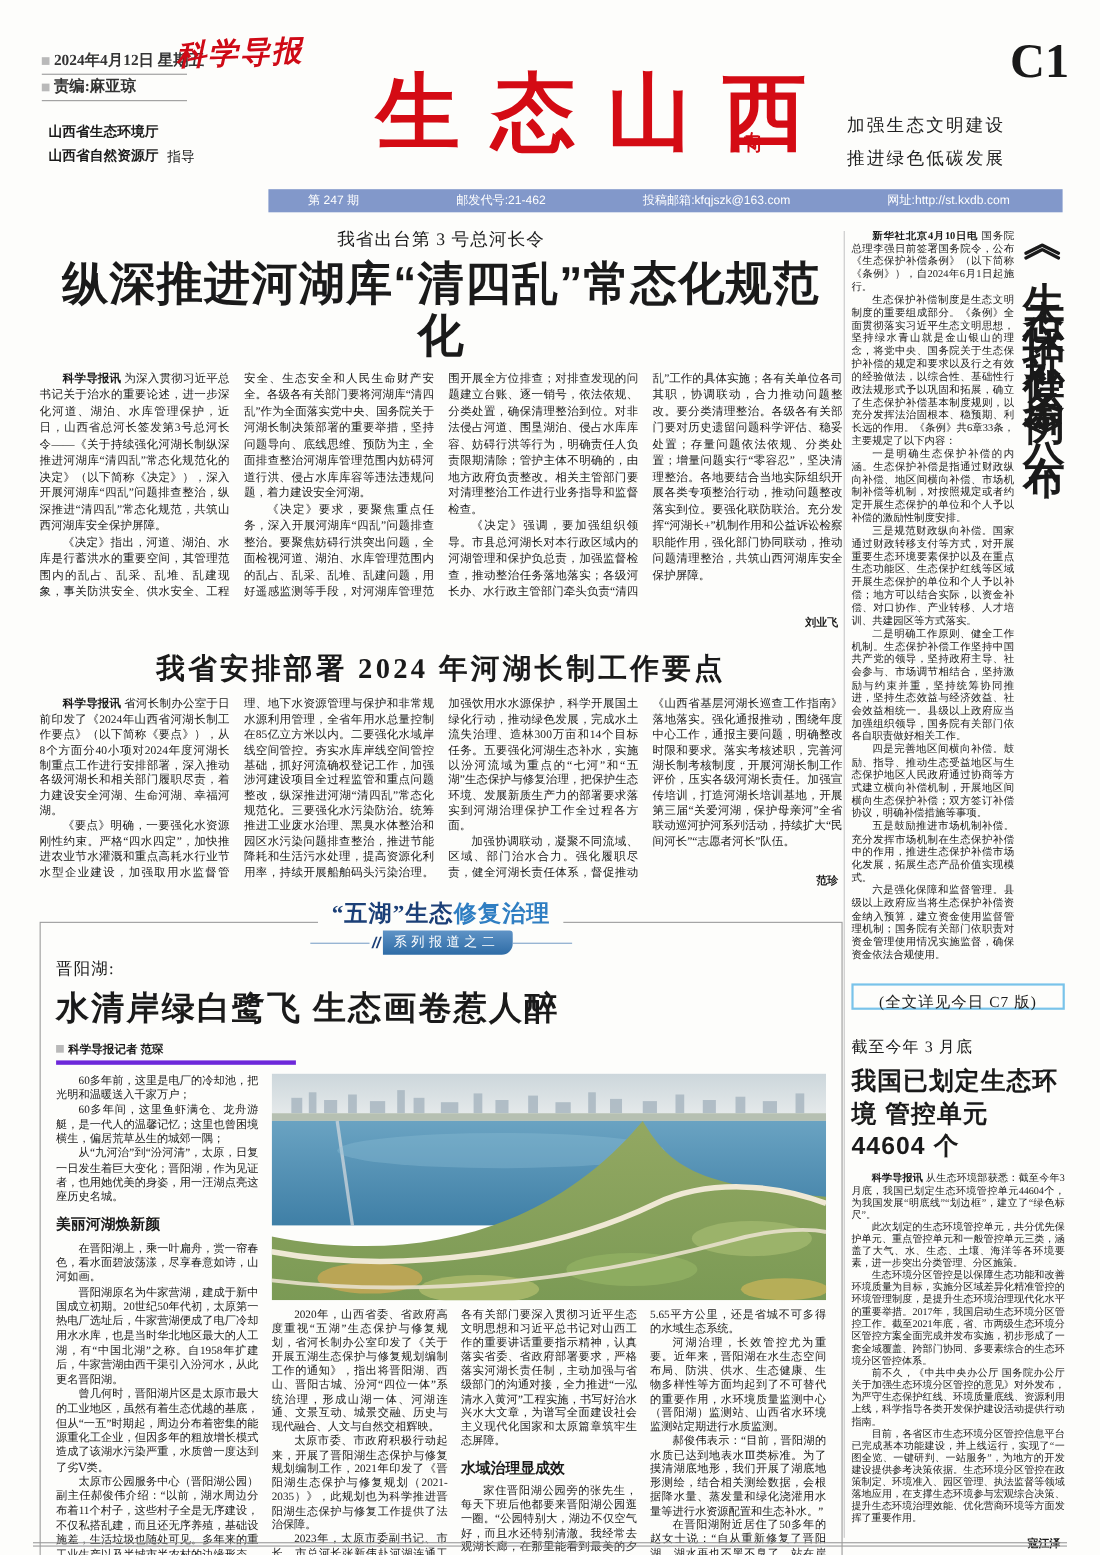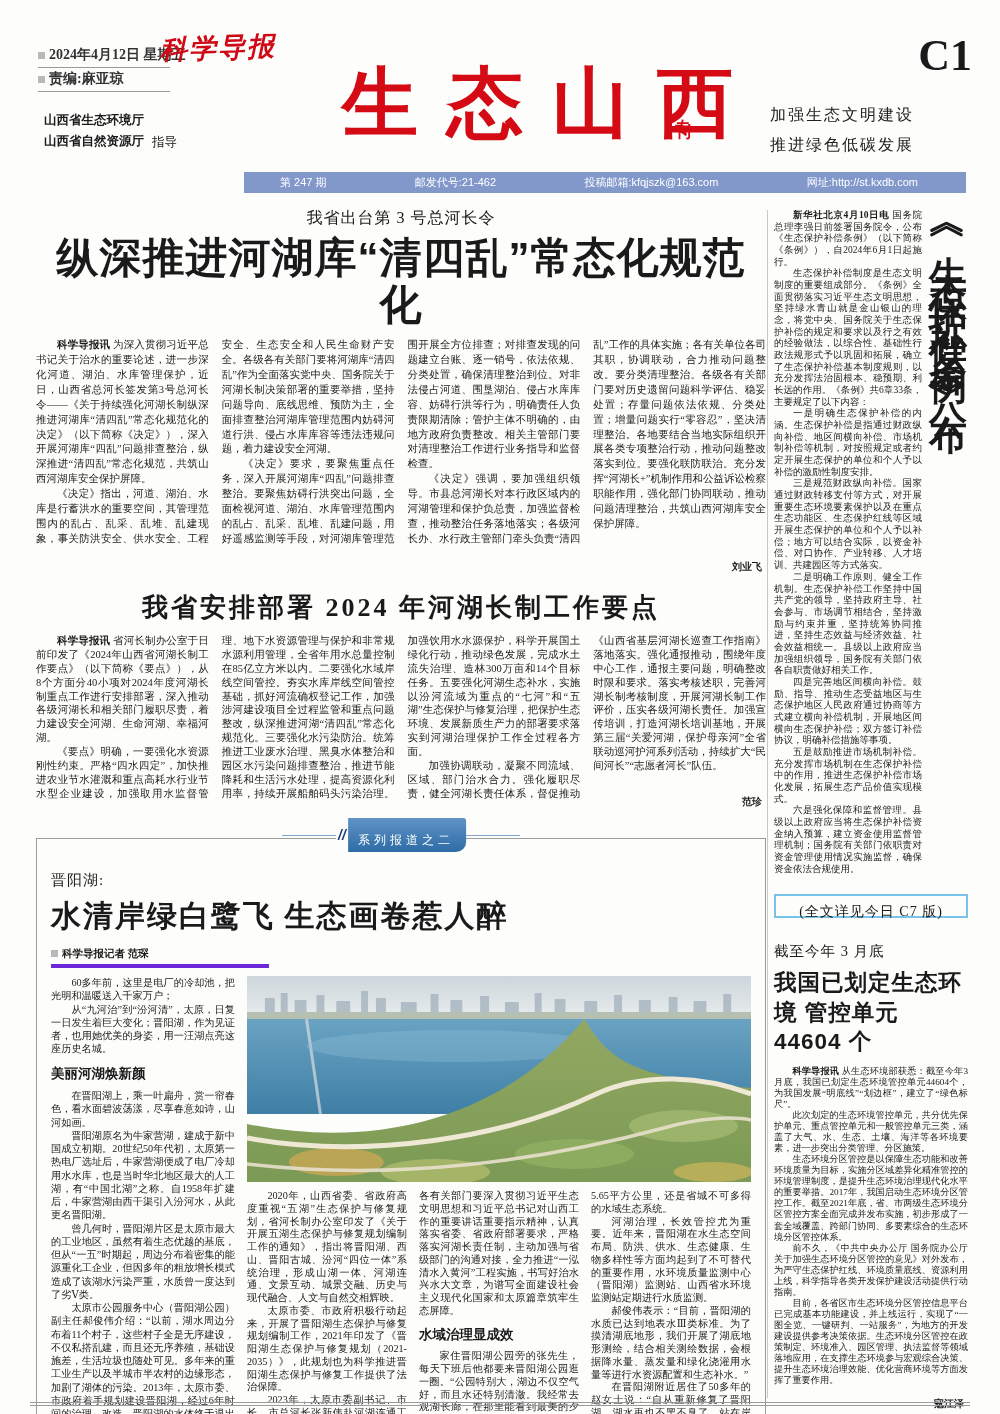--- a/index.html
+++ b/index.html
@@ -42,21 +42,21 @@
   
   .a3-box { position:relative; margin-top:30px; height:600px; border:1px solid #9c9c9c; padding:8px 14px; }
   .badge { position:absolute; top:-23px; left:50%; transform:translateX(-50%); text-align:center; }
   .badge-title { display:inline-block; background:#fdfdfb; padding:0 12px; font-size:21px; font-weight:bold; letter-spacing:1px; white-space:nowrap; }
   .badge-title .t1 { color:#1b3f77; }
   .badge-title .t2 { color:#2f7ec2; }
   .badge-banner { margin-top:2px; display:flex; align-items:center; justify-content:center; gap:0; }
   .badge-banner .bline { width:54px; height:1px; background:#7fa3c9; }
   .badge-slash { color:#1b3f77; font-weight:bold; font-style:italic; font-size:14px; padding:0 2px; background:#fdfdfb; font-family:"Liberation Sans",sans-serif; }
   .badge-pill { background:linear-gradient(180deg,#5f93c6,#2e6ca6); color:#fff; font-size:12px; letter-spacing:4px;
-     padding:14px 12px 3px 10px; border-radius:0 3px 10px 0; font-family:"Liberation Sans",sans-serif; }
+     padding:2px 12px 3px 10px; border-radius:0 3px 10px 0; font-family:"Liberation Sans",sans-serif; }
   .a3-kicker { margin-top:24px; font-size:15px; letter-spacing:1px; }
   .a3-headline { font-size:30px; font-weight:bold; letter-spacing:2px; margin-top:6px; }
   .a3-byline { margin-top:10px; width:218px; border-bottom:4px solid #6d28d9; font-size:10.5px; font-weight:bold; padding-bottom:3px; }
   .a3-body { margin-top:8px; display:flex; gap:12px; height:472px; }
   .a3-col1 { width:184px; font-size:10.2px; line-height:1.3; text-align:justify; overflow:hidden; }
   .a3-right { flex:1; position:relative; display:flex; flex-direction:column; }
   .photo { width:100%; height:206px; margin-bottom:8px; display:block; }
   .a3-cols { flex:1; column-count:3; column-gap:12px; font-size:10.2px; line-height:1.25; text-align:justify; overflow:hidden; }
   .subhead { font-weight:bold; font-size:13.5px; margin:9px 0 7px 0; text-indent:0;
      font-family:"Liberation Sans",sans-serif; }
@@ -129,36 +129,40 @@
         <div>
             <p class="para">《要点》明确，一要强化水资源刚性约束。严格“四水四定”，加快推进农业节水灌溉和重点高耗水行业节水型企业建设，加强取用水监督管理、地下水资源管理与保护和非常规水源利用管理，全省年用水总量控制在85亿立方米以内。二要强化水域岸线空间管控。夯实水库岸线空间管控基础，抓好河流确权登记工作，加强涉河建设项目全过程监管和重点问题整改，纵深推进河湖“清四乱”常态化规范化。三要强化水污染防治。统筹推进工业废水治理、黑臭水体整治和园区水污染问题排查整治，推进节能降耗和生活污水处理，提高资源化利用率，持续开展船舶码头污染治理。加强饮用水水源保护，科学开展国土绿化行动，推动绿色发展，完成水土流失治理、造林300万亩和14个目标任务。五要强化河湖生态补水，实施以汾河流域为重点的“七河”和“五湖”生态保护与修复治理，把保护生态环境、发展新质生产力的部署要求落实到河湖治理保护工作全过程各方面。</p>
             <p class="para">加强协调联动，凝聚不同流域、区域、部门治水合力。强化履职尽责，健全河湖长责任体系，督促推动《山西省基层河湖长巡查工作指南》落地落实。强化通报推动，围绕年度中心工作，通报主要问题，明确整改时限和要求。落实考核述职，完善河湖长制考核制度，开展河湖长制工作评价，压实各级河湖长责任。加强宣传培训，打造河湖长培训基地，开展第三届“关爱河湖，保护母亲河”全省联动巡河护河系列活动，持续扩大“民间河长”“志愿者河长”队伍。</p>
           </div>
         <div class="byline-abs">范珍</div>
       </div>
     </div>
 
     <div class="a3-box">
       <div class="badge">
+        <div class="badge-title">
+          <span class="t1">“五湖”生态</span><span class="t2">修复治理</span>
+        </div>
         <div class="badge-banner">
           <span class="bline"></span>
           <span class="badge-slash">//</span>
           <span class="badge-pill">系列报道之二</span>
           <span class="bline"></span>
         </div>
       </div>
 
       <div class="a3-kicker">晋阳湖:</div>
       <div class="a3-headline">水清岸绿白鹭飞  生态画卷惹人醉</div>
       <div class="a3-byline"><span class="sq"></span><span>科学导报记者 范琛</span></div>
 
       <div class="a3-body">
         <div class="a3-col1">
           <div>
               <p class="para">60多年前，这里是电厂的冷却池，把光明和温暖送入千家万户；</p>
+              <p class="para">60多年间，这里鱼虾满仓、龙舟游艇，是一代人的温馨记忆；这里也曾困境横生，偏居荒草丛生的城郊一隅；</p>
               <p class="para">从“九河治”到“汾河清”，太原，日复一日发生着巨大变化；晋阳湖，作为见证者，也用她优美的身姿，用一汪湖点亮这座历史名城。</p>
             </div>
           <div class="subhead">美丽河湖焕新颜</div>
           <div>
               <p class="para">在晋阳湖上，乘一叶扁舟，赏一帘春色，看水面碧波荡漾，尽享春意如诗，山河如画。</p>
               <p class="para">晋阳湖原名为牛家营湖，建成于新中国成立初期。20世纪50年代初，太原第一热电厂选址后，牛家营湖便成了电厂冷却用水水库，也是当时华北地区最大的人工湖，有“中国北湖”之称。自1958年扩建后，牛家营湖由西干渠引入汾河水，从此更名晋阳湖。</p>
               <p class="para">曾几何时，晋阳湖片区是太原市最大的工业地区，虽然有着生态优越的基底，但从“一五”时期起，周边分布着密集的能源重化工企业，但因多年的粗放增长模式造成了该湖水污染严重，水质曾一度达到了劣Ⅴ类。</p>
               <p class="para">太原市公园服务中心（晋阳湖公园）副主任郝俊伟介绍：“以前，湖水周边分布着11个村子，这些村子全是无序建设，不仅私搭乱建，而且还无序养殖，基础设施差，生活垃圾也随处可见。多年来的重工业生产以及半城市半农村的边缘形态，加剧了湖体的污染。2013年，太原市委、市政府着手规划建设晋阳湖，经过6年时间的治理、改造，晋阳湖的水体终于退出了劣五类。”</p>
             </div>
         </div>

